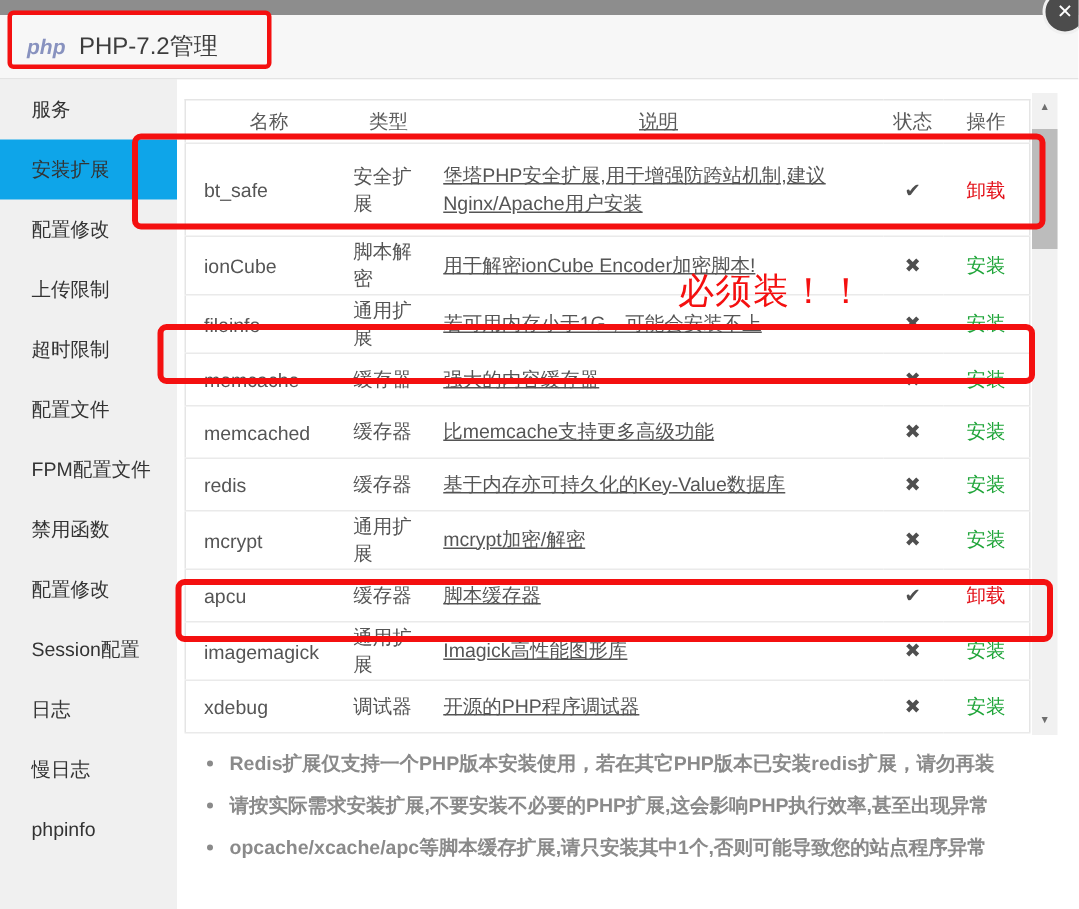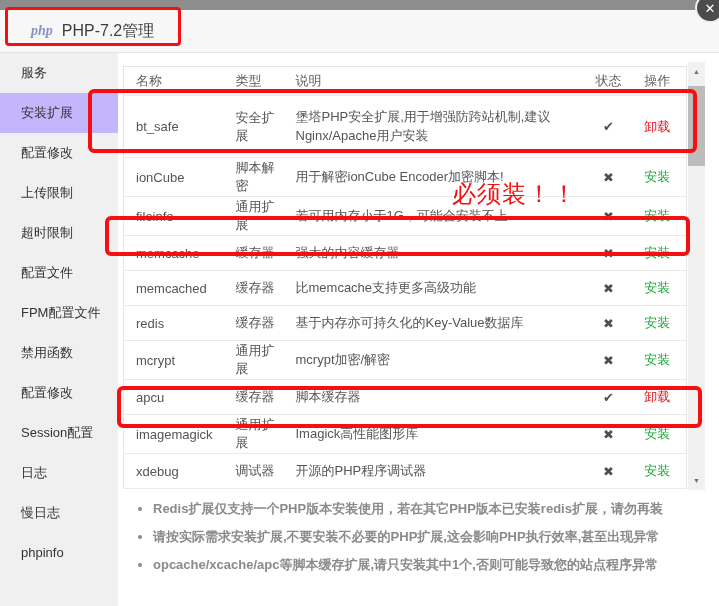--- a/index.html
+++ b/index.html
@@ -16,41 +16,41 @@
     background:#4c4c4c;border:2px solid #f0f0f0;color:#ffffff;z-index:6;
     display:flex;align-items:center;justify-content:center;
     font-size:13px;font-weight:bold;cursor:pointer;box-sizing:border-box;
   }
   
   .titlebar{
     position:absolute;left:0;top:10px;width:719px;height:43px;background:#f7f7f7;
     border-bottom:1px solid #e3e3e3;display:flex;align-items:center;box-sizing:border-box;
   }
   .php-logo{
-    margin-left:31px;font-family:Liberation Serif, serif;
+    margin-left:18px;font-family:Liberation Sans, sans-serif;
     font-style:italic;font-weight:bold;font-size:14px;
   }
   .window-title{margin-left:9px;font-size:16px;color:#3d3d3d;}
   
   .sidebar{position:absolute;left:0;top:53px;width:118px;height:553px;background:#f0f0f0;overflow:hidden;}
   .sidebar-item{height:40px;line-height:40px;padding-left:21px;font-size:13px;color:#333;cursor:pointer;}
-  .sidebar-item.active{background:#c4b5fd;}
+  .sidebar-item.active{background:#0ea5e9;}
   
   .main{position:absolute;left:118px;top:53px;width:601px;height:553px;background:#ffffff;}
   
   .ext-table{
     position:absolute;left:123px;top:66px;width:563px;border-collapse:collapse;
     border:1px solid #e5e5e5;font-size:13px;color:#555;table-layout:fixed;z-index:1;
   }
   .ext-table tr{border-bottom:1px solid #eaeaea;}
   .ext-table td{vertical-align:middle;overflow:hidden;}
-  .ext-table .hdr td{height:26px;color:#5c5c5c;}
+  .ext-table .hdr td{height:26px;color:#5c5c5c;text-align:center;}
   .td-name{padding-left:12px;}
   .td-type{padding-left:12px;}
-  .td-desc{padding-left:12px;padding-right:6px;line-height:1.45;}
+  .td-desc{padding-left:12px;padding-right:6px;line-height:1.45;text-decoration:underline;}
   .td-status{text-align:center;font-weight:bold;color:#4f4f4f;font-size:13px;}
   .td-action{text-align:center;}
   .td-action span{cursor:pointer;}
   .row-normal td{height:32px;}
   .row-tall td{height:59px;}
   
   .scrollbar{position:absolute;left:688px;top:62px;width:17px;height:428px;background:#f1f1f1;z-index:2;}
   .sb-arrow{position:absolute;left:0;width:17px;height:15px;color:#6f6f6f;font-size:7px;
     display:flex;align-items:center;justify-content:center;cursor:pointer;}
   .sb-up{top:2px;}

